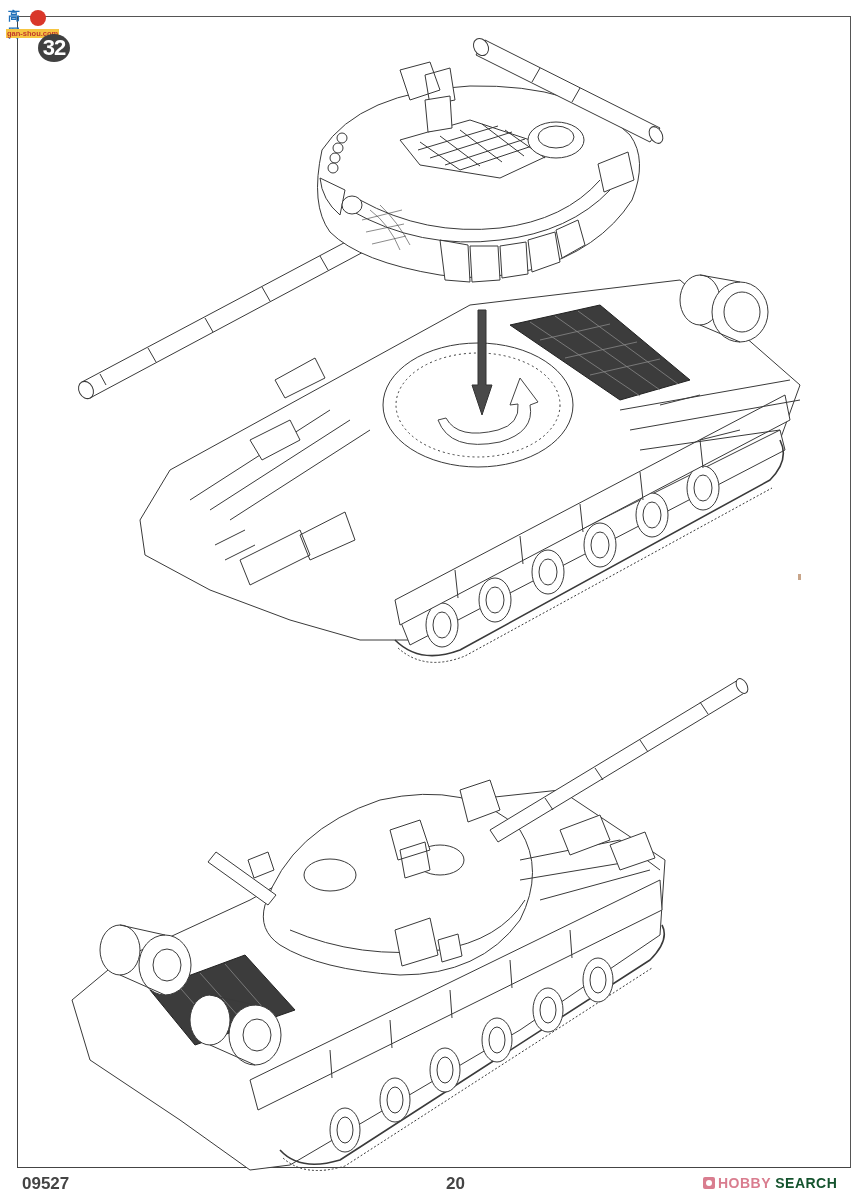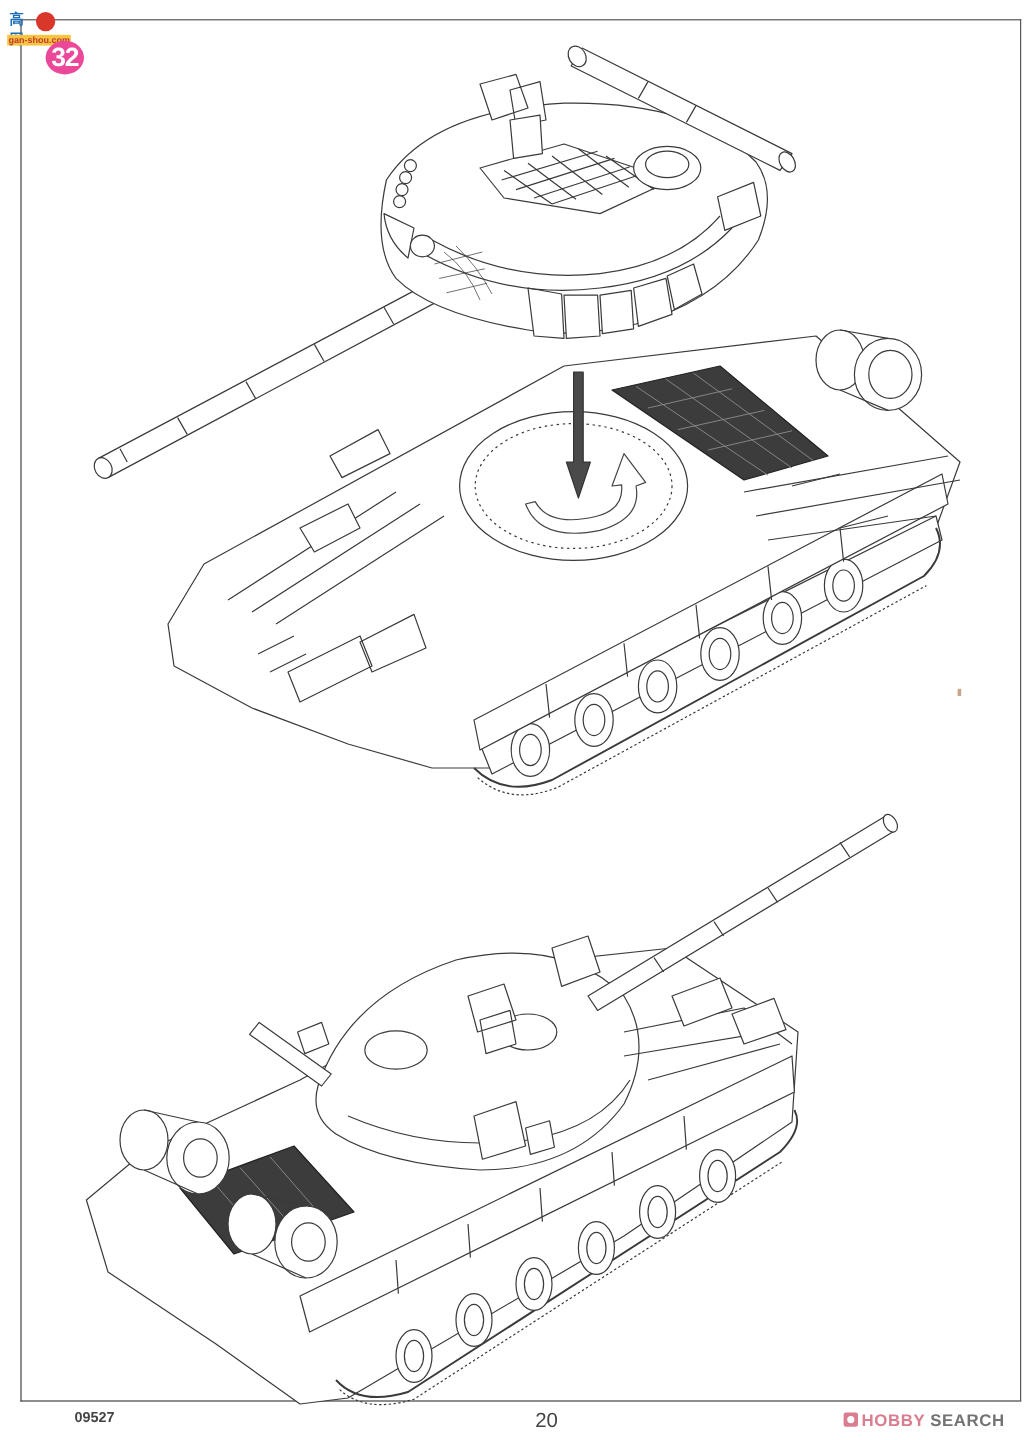--- a/index.html
+++ b/index.html
@@ -1,28 +1,28 @@
 <!DOCTYPE html>
 <html><head>
 <meta charset="utf-8">
 <style>
   html,body{margin:0;padding:0;background:#ffffff;}
   body{width:862px;height:1200px;position:relative;overflow:hidden;font-family:"Liberation Sans",sans-serif;}
   .frame{position:absolute;left:17px;top:16px;width:834px;height:1152px;border-top:1.5px solid #555;border-right:1.5px solid #555;border-bottom:1.5px solid #444;border-left:1.5px solid #444;box-sizing:border-box;}
-  .step-badge{position:absolute;left:38px;top:34px;width:32px;height:28px;border-radius:50%;background:#ec4899;color:#fff;font-weight:bold;font-size:22px;line-height:28px;text-align:center;letter-spacing:-1px;font-family:"Liberation Sans",sans-serif;}
+  .step-badge{position:absolute;left:38px;top:34px;width:32px;height:28px;border-radius:50%;background:#404040;color:#fff;font-weight:bold;font-size:22px;line-height:28px;text-align:center;letter-spacing:-1px;font-family:"Liberation Sans",sans-serif;}
   .wm-gs{position:absolute;left:6px;top:8px;width:66px;height:30px;}
   .wm-gs .cn{position:absolute;left:2px;top:0;font-size:12px;font-weight:bold;color:#1f6fb8;letter-spacing:18px;font-family:"DejaVu Sans",sans-serif;}
   .wm-gs .mascot{position:absolute;left:24px;top:2px;width:16px;height:16px;border-radius:50%;background:#d9372a;}
   .wm-gs .url{position:absolute;left:0;top:21px;font-size:7.5px;font-weight:bold;color:#c0392b;background:#f6c542;padding:0 1px;line-height:9px;}
-  .footer-code{position:absolute;left:22px;top:1174px;font-size:12px;font-weight:bold;color:#444;margin-left:40px;}
-  .page-num{position:absolute;left:446px;top:1174px;font-size:17px;font-weight:normal;color:#444;}
+  .footer-code{position:absolute;left:22px;top:1174px;font-size:17px;font-weight:bold;color:#444;}
+  .page-num{position:absolute;left:446px;top:1174px;font-size:17px;font-weight:bold;color:#444;}
   .wm-hs{position:absolute;left:703px;top:1175px;font-size:14px;font-weight:bold;color:#d97d8f;letter-spacing:0.5px;white-space:nowrap;}
   .wm-hs .hs-icon{display:inline-block;width:12px;height:12px;background:#d97d8f;border-radius:2px;margin-right:3px;vertical-align:-1px;position:relative;}
   .wm-hs .hs-icon:after{content:"";position:absolute;left:3px;top:3px;width:6px;height:6px;border-radius:50%;background:#fff;}
-  .wm-hs .search{color:#737373;}
+  .wm-hs .search{color:#14532d;}
   svg.art{position:absolute;left:0;top:0;}
   .spk{position:absolute;width:3px;height:6px;background:#c8a58a;}
 </style>
 </head>
 <body>
 
 <div class="frame"></div>
 
 <div class="wm-gs">
   <span class="cn">高 网</span>

